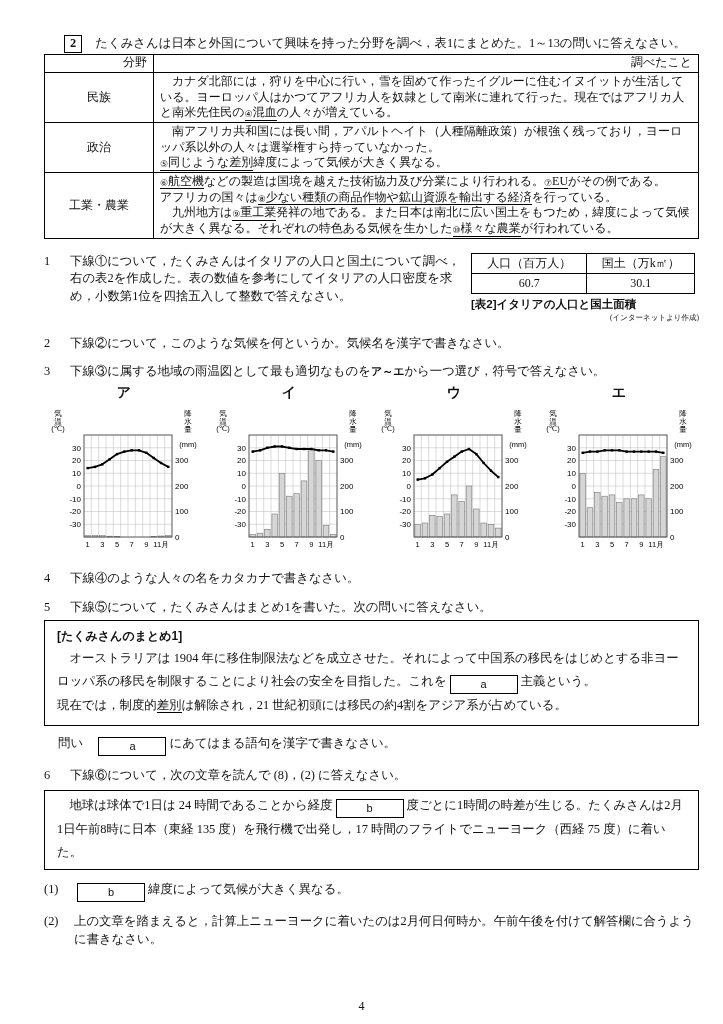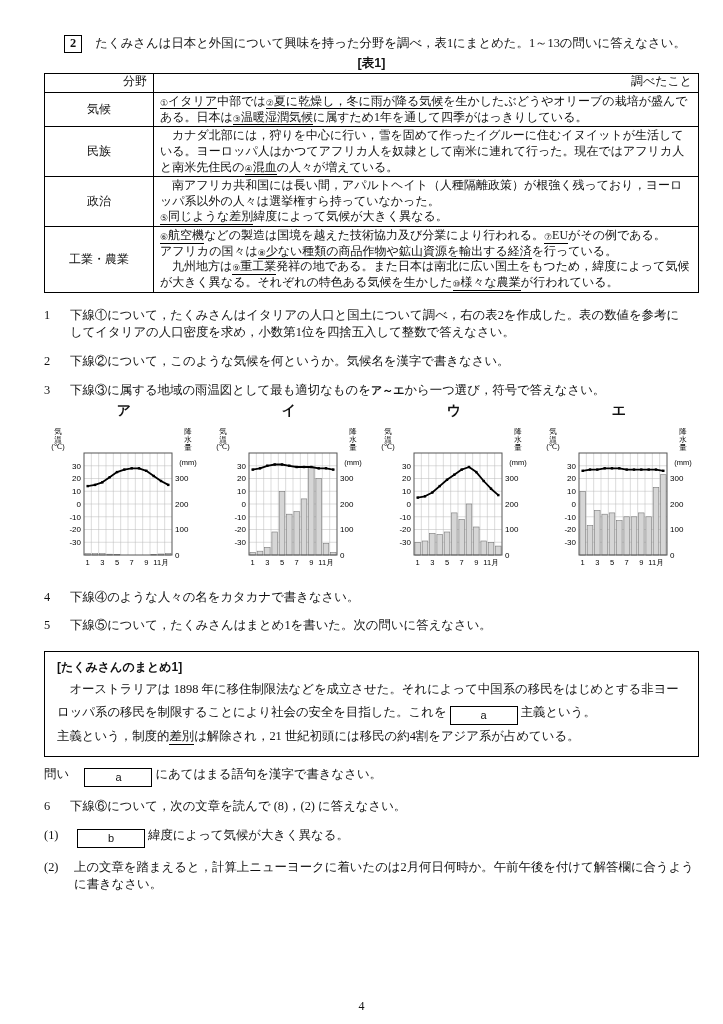--- a/index.html
+++ b/index.html
@@ -28,47 +28,42 @@
   .q1row{display:flex;margin-top:14px;}
   .q1row .left{flex:1;padding-right:10px;}
   .t2wrap{flex:none;width:228px;}
   table.t2{border-collapse:collapse;width:224px;font-size:12px;}
   .t2 td{border:1.2px solid #000;text-align:center;padding:1px 2px;}
   .t2cap{font-weight:bold;font-family:"Liberation Sans","DejaVu Sans",sans-serif;font-size:11.5px;margin-top:2px;}
   .t2src{font-size:7.5px;text-align:right;margin-top:1px;}
   .charts{display:flex;justify-content:space-between;margin-top:2px;}
   .chart{width:160px;}
   .chart-title{text-align:center;font-weight:bold;font-family:"Liberation Sans","DejaVu Sans",sans-serif;font-size:14px;margin-bottom:6px;}
-  .matome{border:1.6px solid #000;padding:4px 12px 8px 12px;margin-top:16px;line-height:1.85;}
+  .matome{border:1.6px solid #000;padding:4px 12px 8px 12px;margin-top:3px;line-height:1.85;}
   .matome-title{font-weight:bold;font-family:"Liberation Sans","DejaVu Sans",sans-serif;font-size:12px;}
-  .toi-line{margin-top:9px;}
+  .toi-line{margin-top:9px;margin-left:14px;}
   .jisa{border:1.6px solid #000;padding:3px 12px 6px 12px;margin-top:6px;line-height:1.8;}
   .pagenum{position:absolute;left:0;right:0;bottom:9px;text-align:center;font-size:12px;}
 </style>
 </head>
 <body>
 
 <div class="page">
 
   <div class="hdr">
     <span class="qnum-box">2</span>
     <span>たくみさんは日本と外国について興味を持った分野を調べ，表1にまとめた。1～13の問いに答えなさい。</span>
   </div>
 
-  <div class="cap-center">[表1]</div>
 
   <table class="t1">
     <tbody id="t1-body">
         <tr>
           <td class="f h">分野</td>
           <td class="h">調べたこと</td>
-        </tr>
-        <tr>
-          <td class="f">気候</td>
-          <td><span class="ul circ">①</span><span class="ul">イタリア</span><span>中部では</span><span class="ul circ">②</span><span class="ul">夏に乾燥し，冬に雨が降る気候</span><span>を生かしたぶどうやオリーブの栽培が盛んである。日本は</span><span class="ul circ">③</span><span class="ul">温暖湿潤気候</span><span>に属すため1年を通して四季がはっきりしている。</span></td>
         </tr>
         <tr>
           <td class="f">民族</td>
           <td><span>　カナダ北部には，狩りを中心に行い，雪を固めて作ったイグルーに住むイヌイットが生活している。ヨーロッパ人はかつてアフリカ人を奴隷として南米に連れて行った。現在ではアフリカ人と南米先住民の</span><span class="ul circ">④</span><span class="ul">混血</span><span>の人々が増えている。</span></td>
         </tr>
         <tr>
           <td class="f">政治</td>
           <td><span>　南アフリカ共和国には長い間，アパルトヘイト（人種隔離政策）が根強く残っており，ヨーロッパ系以外の人々は選挙権すら持っていなかった。</span><br><span class="ul circ">⑤</span><span class="ul">同じような差別</span><span>緯度によって気候が大きく異なる。</span></td>
         </tr>
         <tr>
@@ -77,20 +72,36 @@
         </tr>
       </tbody>
   </table>
 
   <div class="q1row">
     <div class="left">
       <div class="q" style="margin-top:0">
         <span class="qn">1</span>
         <span class="qt">下線①について，たくみさんはイタリアの人口と国土について調べ，右の表2を作成した。表の数値を参考にしてイタリアの人口密度を求め，小数第1位を四捨五入して整数で答えなさい。</span>
       </div>
+    </div>
+    <div class="t2wrap">
+      <table class="t2">
+          <tbody id="t2-body">
+            <tr>
+              <td>人口（百万人）</td>
+              <td>国土（万k㎡）</td>
+            </tr>
+            <tr>
+              <td>60.7</td>
+              <td>30.1</td>
+            </tr>
+          </tbody>
+        </table>
+      <div class="t2cap">[表2]イタリアの人口と国土面積</div>
+      <div class="t2src">(インターネットより作成)</div>
     </div>
   </div>
 
   <div class="q">
     <span class="qn">2</span>
     <span class="qt">下線②について，このような気候を何というか。気候名を漢字で書きなさい。</span>
   </div>
 
   <div class="q">
     <span class="qn">3</span>
@@ -385,30 +396,31 @@
     <span class="qt">下線④のような人々の名をカタカナで書きなさい。</span>
   </div>
 
   <div class="q">
     <span class="qn">5</span>
     <span class="qt">下線⑤について，たくみさんはまとめ1を書いた。次の問いに答えなさい。</span>
   </div>
 
   <div class="matome">
     <div class="matome-title">[たくみさんのまとめ1]</div>
-    <div class="matome-body"><span>　オーストラリアは 1898 年に移住制限法などを成立させた。それによって中国系の移民をはじめとする非ヨーロッパ系の移民を制限することにより社会の安全を目指した。これを</span><span class="blank-box">a</span><span>主義という。</span><br><span>主義という，制度的</span><span class="ul">差別</span><span>は解除され，21 世紀初頭には移民の約4割をアジア系が占めている。</span></div>
+    <div class="matome-body"><span>　オーストラリアは 1904 年に移住制限法などを成立させた。それによって中国系の移民をはじめとする非ヨーロッパ系の移民を制限することにより社会の安全を目指した。これを</span><span class="blank-box">a</span><span>主義という。</span><br><span>現在では，制度的</span><span class="ul">差別</span><span>は解除され，21 世紀初頭には移民の約4割をアジア系が占めている。</span></div>
   </div>
 
   <div class="toi-line"><span>問い　</span><span class="blank-box">a</span><span>にあてはまる語句を漢字で書きなさい。</span></div>
 
   <div class="q">
     <span class="qn">6</span>
     <span class="qt">下線⑥について，次の文章を読んで (8)，(2) に答えなさい。</span>
   </div>
 
+  <div class="jisa"><span>　地球は球体で1日は 24 時間であることから経度</span><span class="blank-box">b</span><span>度ごとに1時間の時差が生じる。たくみさんは2月1日午前8時に日本（東経 135 度）を飛行機で出発し，17 時間のフライトでニューヨーク（西経 75 度）に着いた。</span></div>
 
   <div class="q">
     <span class="qn" style="width:30px">(1)</span>
     <span class="qt"><span class="blank-box">b</span><span>緯度によって気候が大きく異なる。</span></span>
   </div>
 
   <div class="q">
     <span class="qn" style="width:30px">(2)</span>
     <span class="qt">上の文章を踏まえると，計算上ニューヨークに着いたのは2月何日何時か。午前午後を付けて解答欄に合うように書きなさい。</span>
   </div>

